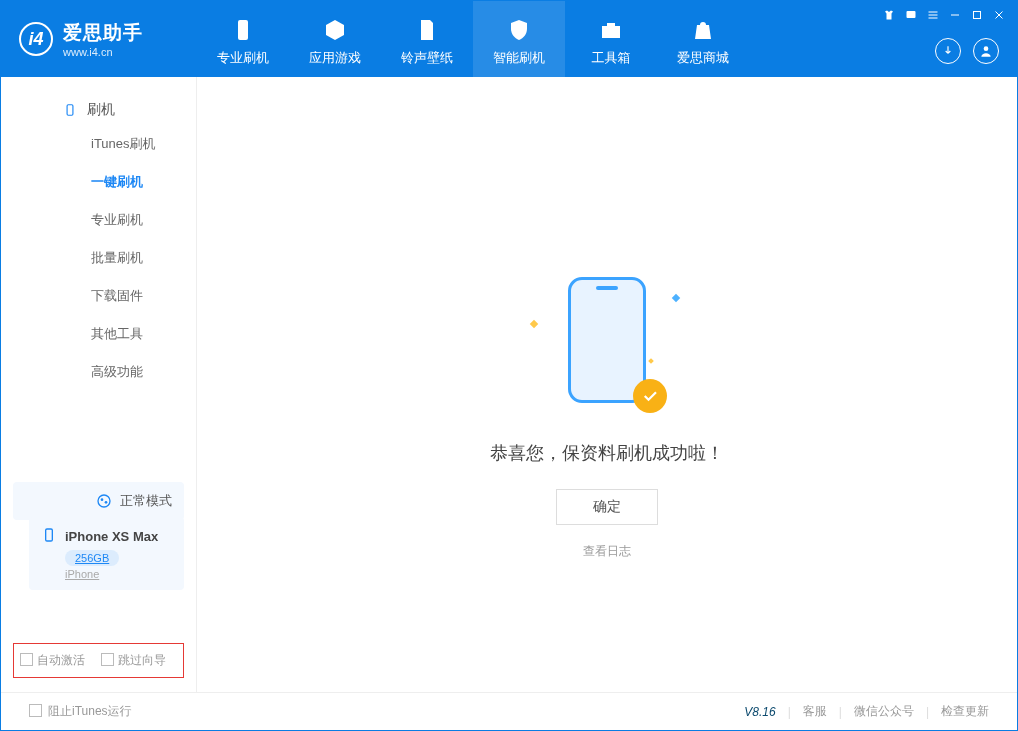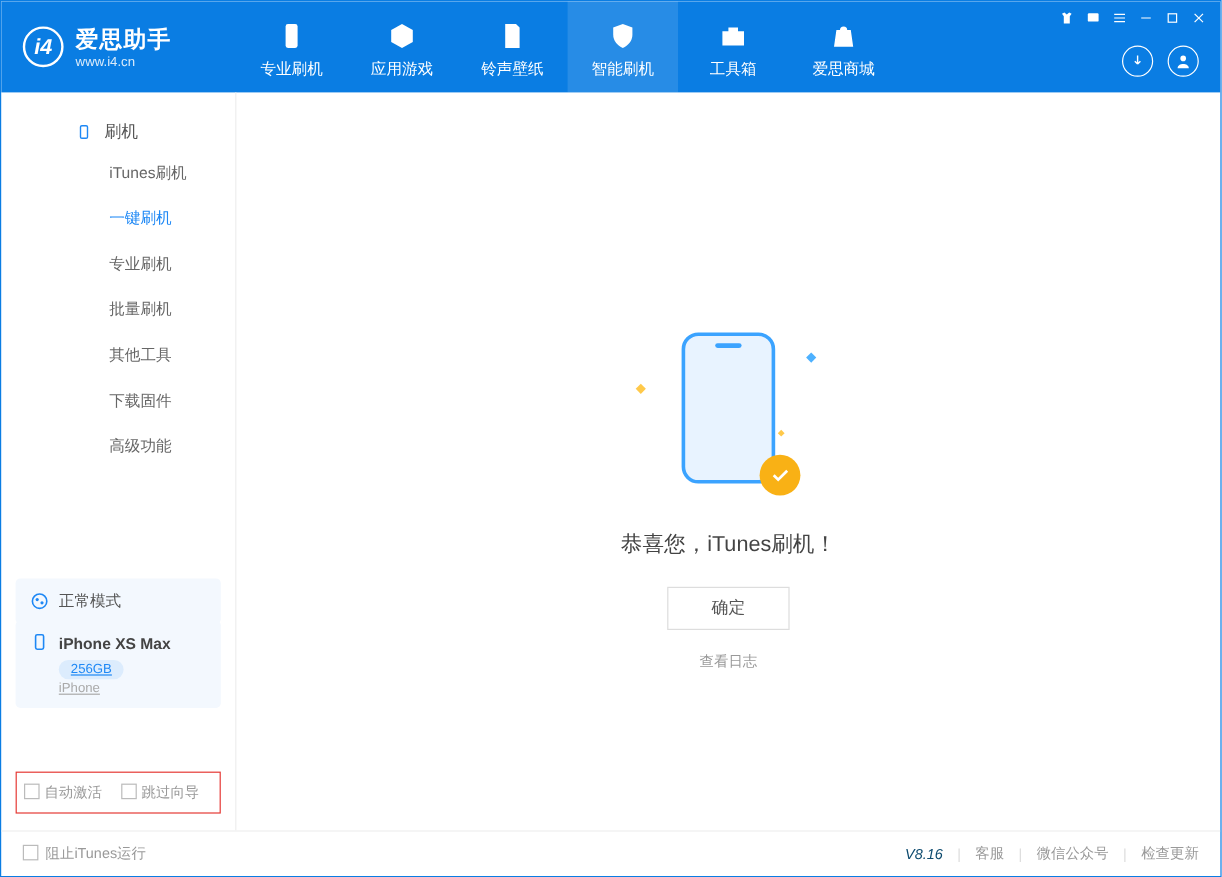--- a/index.html
+++ b/index.html
@@ -25,25 +25,25 @@
 .usrctrls { display:flex; gap:12px; margin-top:14px; padding-right:6px;}
 .usrctrls .circ { width:26px; height:26px; border:1.5px solid #fff; border-radius:50%; display:flex; align-items:center; justify-content:center; cursor:pointer;}
 .usrctrls .circ svg { width:14px; height:14px; fill:#fff; }
 
 
 .body { display:flex; height:615px; }
 .sidebar { width:196px; border-right:1px solid #eee; padding-top:18px; position:relative;padding-left:42px; }
 .section-head { display:flex; align-items:center; padding:6px 20px; font-size:14px; color:#555; }
 .section-head svg { width:14px; height:14px; margin-right:10px; }
 .side-item { padding:10px 20px 10px 48px; font-size:13px; color:#666; cursor:pointer; }
-.side-item.active { color:#1e88f5; }
-
-.mode-card, .device-card { margin:6px 12px; background:#f3f8fe; border-radius:4px; padding:10px 12px; font-size:13px; color:#555; display:flex; align-items:center; }
+.side-item.active { color:#1e88f5;font-weight:bold; }
+
+.mode-card, .device-card { margin:6px 12px; background:#f3f8fe; border-radius:4px; padding:10px 12px; font-size:13px; color:#555; display:flex; align-items:center;justify-content:flex-end; }
 .mode-card { position:absolute; bottom:166px; left:0; right:0; }
-.device-card { position:absolute; bottom:96px; left:0; right:0; display:block; }
+.device-card { position:absolute; bottom:96px; left:16px; right:0; display:block; }
 .mode-card svg, .device-card .dev-icon svg { width:16px; height:16px; margin-right:8px; }
 .device-card .dname { font-weight:bold; color:#444; display:flex; align-items:center;}
 .badge { display:inline-block; background:#dcecfd; color:#1e88f5; font-size:11px; padding:2px 10px; border-radius:10px; margin:4px 0 2px 24px;text-decoration:underline;}
 .subdev { color:#aaa; font-size:11px; margin-left:24px;text-decoration:underline;}
 
 .opt-box { position:absolute; bottom:14px; left:12px; right:12px; border:1.5px solid #e53935; padding:8px 6px; display:flex; gap:16px; font-size:12px; color:#999; }
 .chk { width:13px; height:13px; border:1px solid #bbb; display:inline-block; margin-right:4px; vertical-align:-2px;}
 
 
 .main { flex:1; position:relative; }
@@ -53,21 +53,21 @@
 .phone:before { content:""; position:absolute; top:6px; left:50%; transform:translateX(-50%); width:22px; height:4px; background:#3ba3ff; border-radius:3px;}
 .check { position:absolute; right:30px; bottom:4px; width:34px; height:34px; background:#f9b115; border-radius:50%; display:flex; align-items:center; justify-content:center;}
 .check svg{ width:18px; height:18px; fill:#fff;}
 .spark { position:absolute; width:6px; height:6px; background:#ffc94a; transform:rotate(45deg);}
 .spark.s1{ left:14px; top:44px;} .spark.s2{ right:18px; top:18px; background:#4db1ff;} .spark.s3{ right:44px; bottom:54px; width:4px; height:4px;}
 .result h2 { font-size:18px; color:#444; font-weight:normal; margin-bottom:24px;}
 .ok-btn { display:inline-block; border:1px solid #ddd; padding:8px 36px; font-size:14px; color:#555; cursor:pointer; background:#fff;}
 .log-link { display:block; margin-top:18px; font-size:12px; color:#999; cursor:pointer;font-family:Liberation Serif, serif;}
 
 
-.footer { height:38px; border-top:1px solid #eee; display:flex; align-items:center; padding:0 18px; font-size:12px; color:#999; }
+.footer { height:38px; border-top:1px solid #eee; display:flex; align-items:center; padding:0 28px; font-size:12px; color:#999; }
 .footer .chk{ margin-right:6px;}
 .footer-right{ margin-left:auto; display:flex; align-items:center; gap:12px;}
 .footer-right a{ color:#999; cursor:pointer;}
 .sep{ color:#ddd;}
 .ver{ color:#0c4a6e;font-style:italic;}
 </style>
 </head>
 <body>
 
 <div class="header">
@@ -171,22 +171,22 @@
       <svg viewBox="0 0 24 24" fill="none" stroke="#1e88f5" stroke-width="2">
           <rect x="7" y="3" width="10" height="18" rx="2"></rect>
         </svg>
       <span>刷机</span>
     </div>
     <div class="side-item">iTunes刷机</div>
     <div class="side-item active">一键刷机</div>
     <div class="side-item">专业刷机</div>
     <div class="side-item">批量刷机</div>
 
+    <div class="side-item">下载固件</div>
     <div class="side-item">其他工具</div>
-    <div class="side-item">下载固件</div>
     <div class="side-item">高级功能</div>
 
     <div class="mode-card">
       <svg viewBox="0 0 24 24" fill="#1e88f5">
           <circle cx="12" cy="12" r="9" fill="none" stroke="#1e88f5" stroke-width="2"></circle>
           <circle cx="9" cy="10" r="2"></circle>
           <circle cx="15" cy="14" r="2"></circle>
         </svg>
       <span>正常模式</span>
     </div>
@@ -214,21 +214,21 @@
         <div class="spark s1"></div>
           <div class="spark s2"></div>
           <div class="spark s3"></div>
         <div class="phone"></div>
         <div class="check">
             <svg viewBox="0 0 24 24">
               <path d="M5 12l5 5L20 7" fill="none" stroke="#fff" stroke-width="3"></path>
             </svg>
           </div>
       </div>
-      <h2>恭喜您，iTunes刷机！</h2>
+      <h2>恭喜您，保资料刷机成功啦！</h2>
       <span class="ok-btn">确定</span>
       <span class="log-link">查看日志</span>
     </div>
   </div>
 </div>
 
 <div class="footer">
   <label><span class="chk"></span><span>阻止iTunes运行</span></label>
   <div class="footer-right">
     <span class="ver">V8.16</span>

